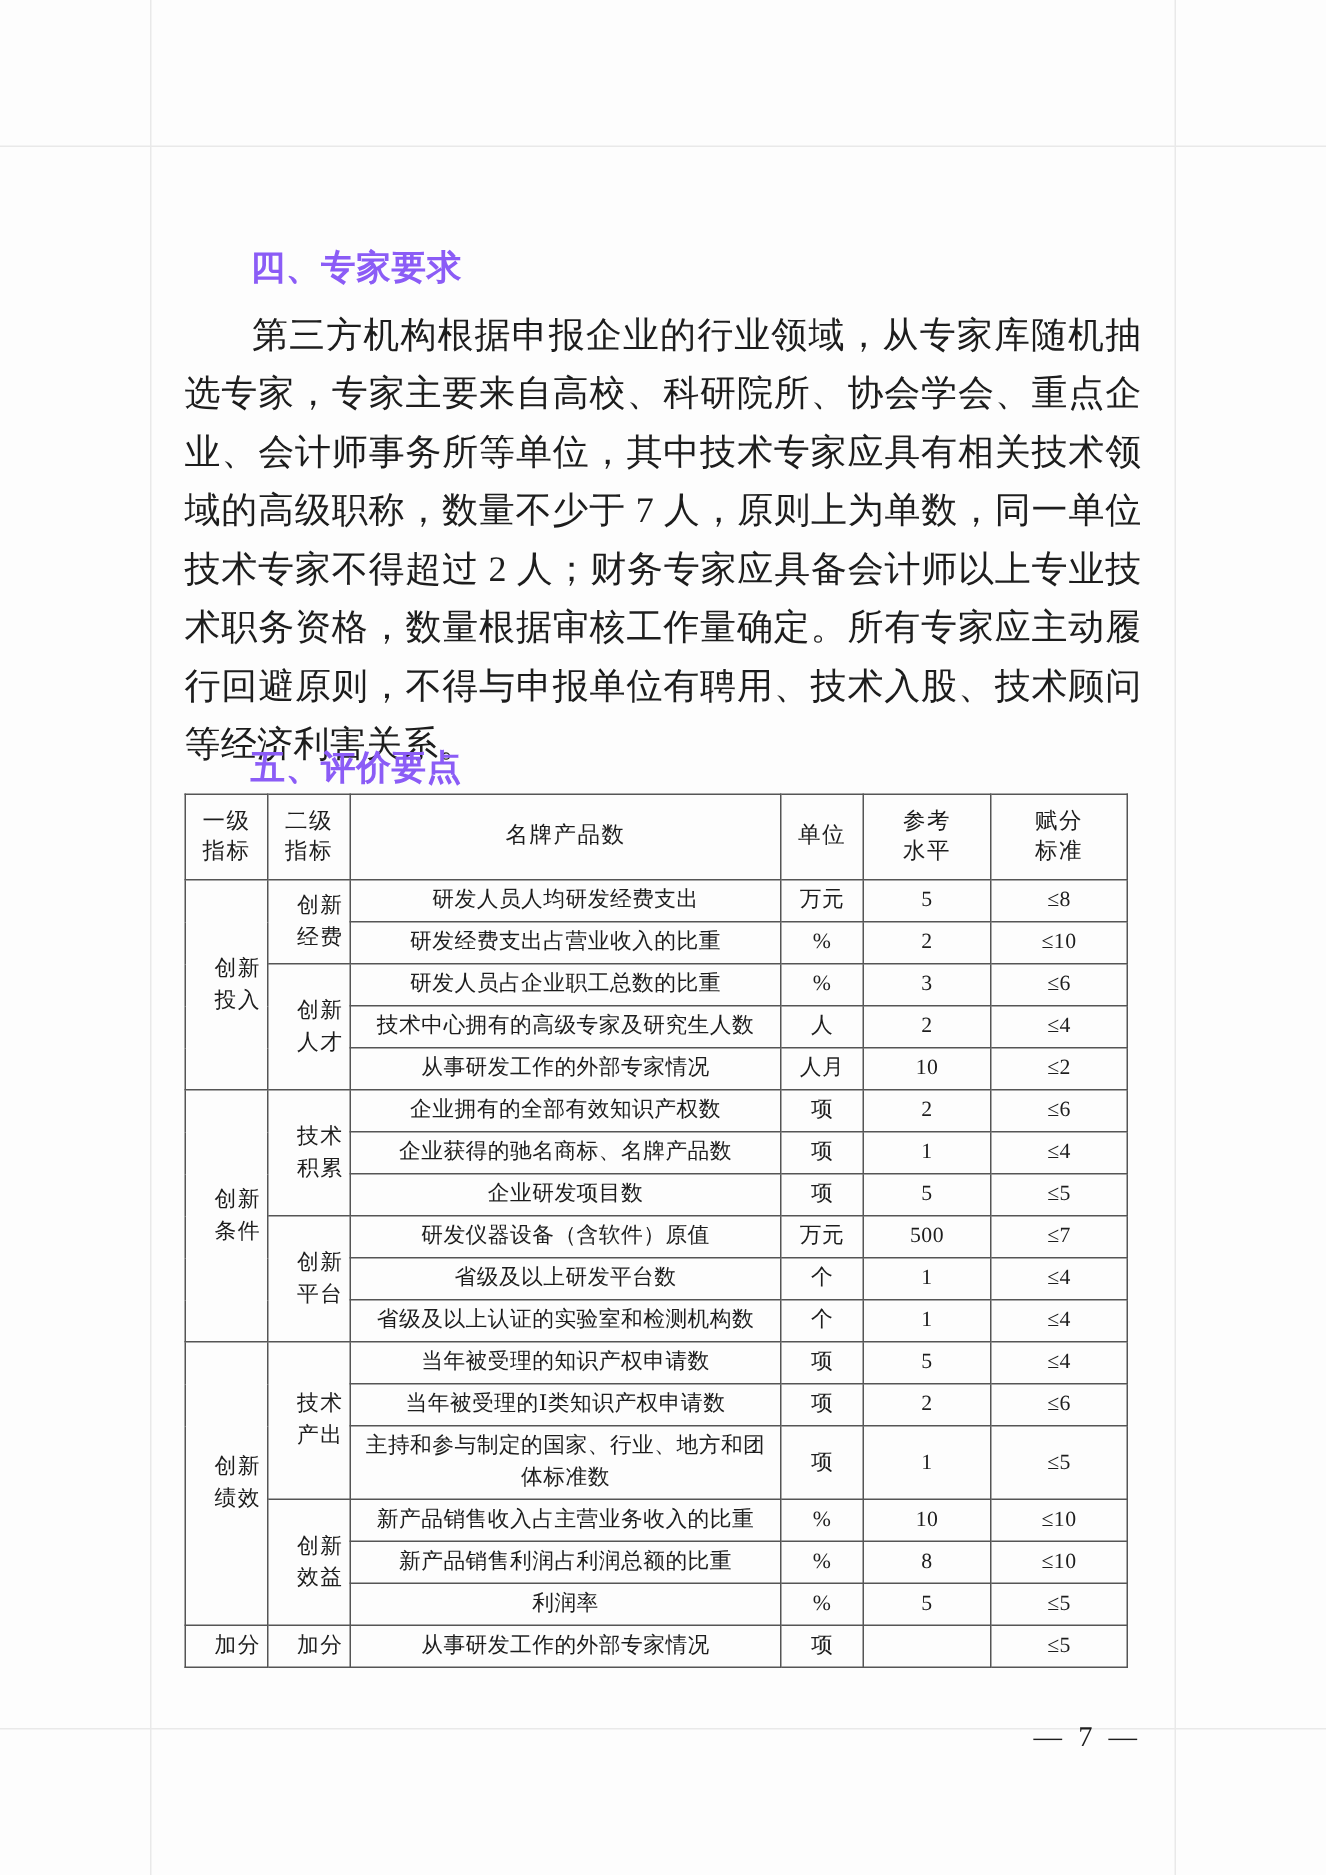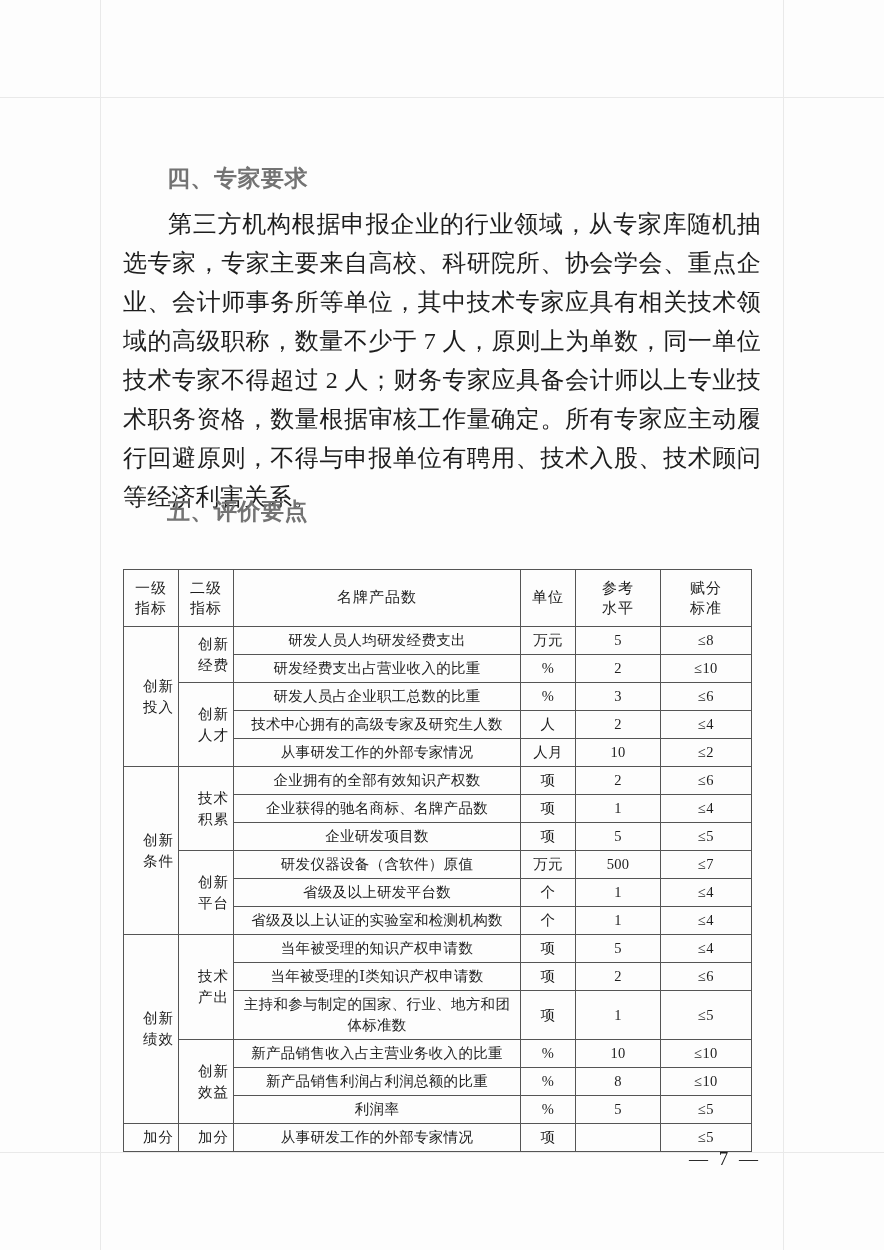--- a/index.html
+++ b/index.html
@@ -38,21 +38,21 @@
 
   h2.section-heading {
     font-family: "Liberation Sans", "DejaVu Sans", sans-serif;
     font-weight: bold;
     font-size: 23px;
     line-height: 1.2;
     margin: 0;
     padding: 0;
     text-indent: 44px;
     letter-spacing: 0.5px;
-    color: #737373;
+    color: #8b5cf6;
   }
   .heading-1 { position: absolute; top: 165px; left: 0; }
   .heading-2 { position: absolute; top: 498px; left: 0; }
 
   p.body-text {
     position: absolute;
     top: 205px;
     left: 0;
     width: 638px;
     margin: 0;
@@ -66,21 +66,20 @@
 
   table.eval-table {
     position: absolute;
     top: 529px;
     left: 0;
     width: 628px;
     border-collapse: collapse;
     table-layout: fixed;
     font-size: 14.5px;
     color: #1d1d1d;
-    margin-top: 40px;
   }
   table.eval-table td, table.eval-table th {
     border: 1px solid #555;
     padding: 3px 4px;
     vertical-align: middle;
     font-weight: normal;
     line-height: 1.45;
   }
   .col-l1  { width: 55px; }
   .col-l2  { width: 55px; }

